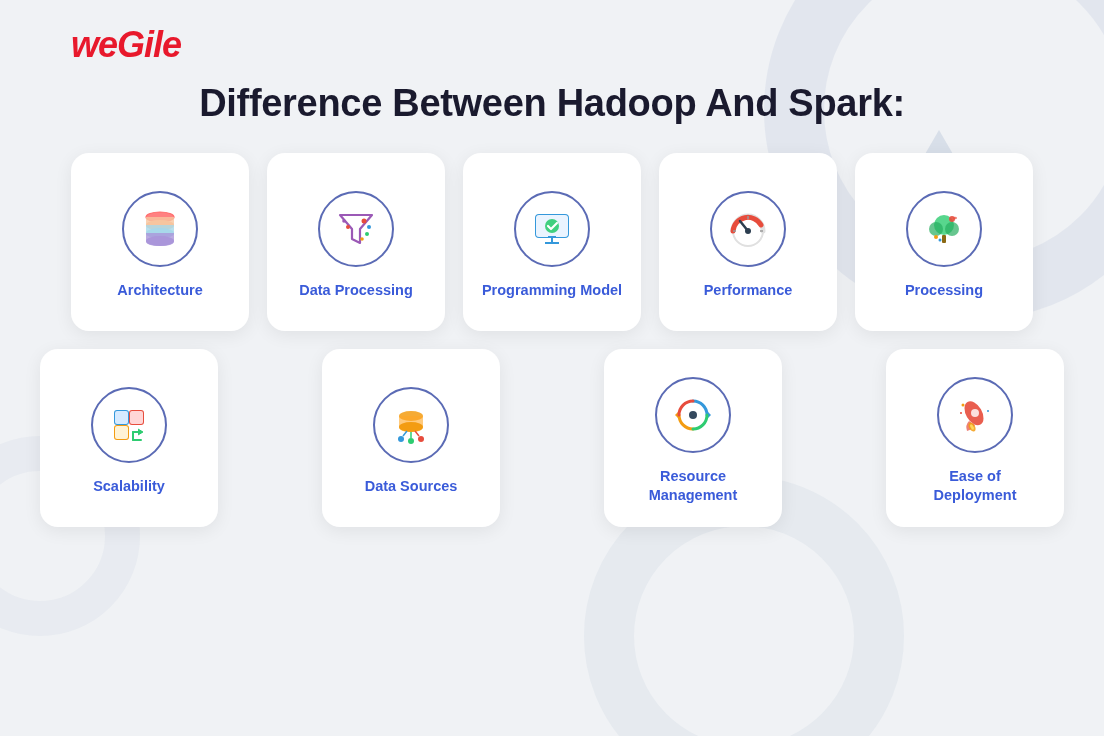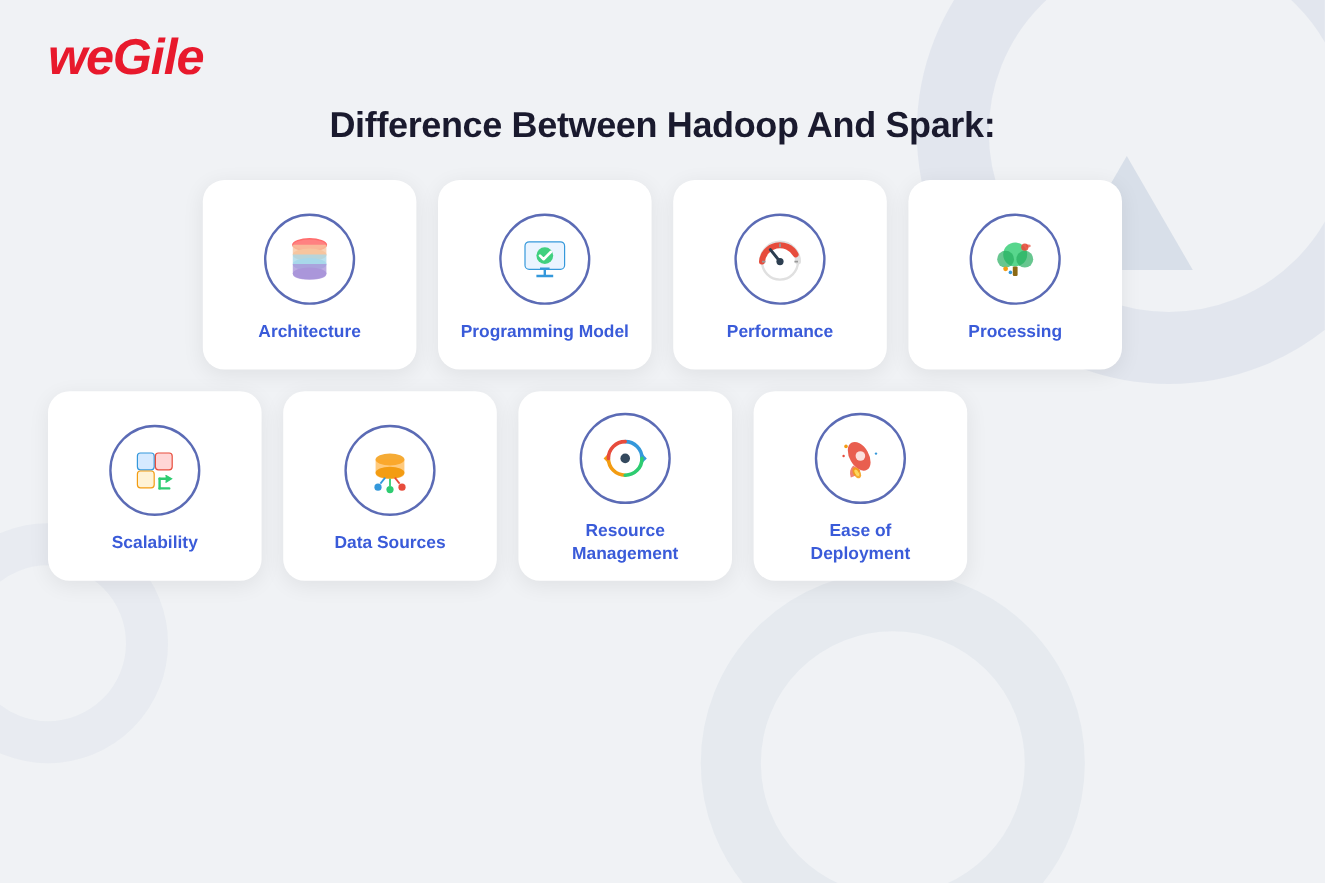--- a/index.html
+++ b/index.html
@@ -60,59 +60,60 @@
       padding: 24px 40px 20px 40px;
     }
 
     .logo {
       display: flex;
       align-items: center;
       margin-bottom: 16px;
     }
 
     .logo-text {
-      font-size: 42px;
+      font-size: 36px;
       font-weight: 900;
       color: #e8192c;
       letter-spacing: -1px;
       font-style: italic;
+      margin-left: 31px;
     }
 
     .page-title {
       text-align: center;
-      font-size: 30px;
+      font-size: 38px;
       font-weight: 800;
       color: #1a1a2e;
       margin-bottom: 28px;
       letter-spacing: -0.3px;
     }
 
     .grid-top {
       display: flex;
       justify-content: center;
       gap: 18px;
       margin-bottom: 18px;
     }
 
     .grid-bottom {
       display: flex;
-      justify-content: flex-start;
+      justify-content: space-between;
       gap: 18px;
     }
 
     .card {
       background: #ffffff;
       border-radius: 18px;
       display: flex;
       flex-direction: column;
       align-items: center;
       justify-content: center;
       padding: 28px 18px 22px 18px;
       width: 178px;
-      height: 158px;
+      height: 178px;
       box-shadow: 0 4px 18px rgba(0,0,0,0.07);
       transition: transform 0.2s;
     }
 
     .card-icon-circle {
       width: 76px;
       height: 76px;
       border-radius: 50%;
       border: 2.5px solid #5b6bb5;
       display: flex;
@@ -165,20 +166,35 @@
           <ellipse cx="22" cy="18" rx="14" ry="5" fill="#f7c59f"></ellipse>
           <path d="M8 18 L8 26 Q8 31 22 31 Q36 31 36 26 L36 18" fill="#a8d8ea" opacity="0.8"></path>
           <ellipse cx="22" cy="26" rx="14" ry="5" fill="#a8d8ea"></ellipse>
           <path d="M8 26 L8 34 Q8 39 22 39 Q36 39 36 34 L36 26" fill="#aa96da" opacity="0.8"></path>
           <ellipse cx="22" cy="34" rx="14" ry="5" fill="#aa96da"></ellipse>
         </svg>
       </div>
       <span class="card-label">Architecture</span>
     </div>
 
+    <div class="card">
+      <div class="card-icon-circle">
+        <svg width="44" height="44" viewBox="0 0 44 44">
+
+          <path d="M6 8 L38 8 L26 22 L26 36 L18 32 L18 22 Z" fill="none" stroke="#9b59b6" stroke-width="2.2" stroke-linejoin="round"></path>
+          <circle cx="30" cy="14" r="2.5" fill="#e74c3c"></circle>
+          <circle cx="35" cy="20" r="2" fill="#3498db"></circle>
+          <circle cx="33" cy="27" r="2" fill="#2ecc71"></circle>
+          <circle cx="28" cy="32" r="1.8" fill="#f39c12"></circle>
+          <circle cx="10" cy="14" r="1.8" fill="#9b59b6"></circle>
+          <circle cx="14" cy="20" r="2" fill="#e74c3c"></circle>
+        </svg>
+      </div>
+      <span class="card-label">Data Processing</span>
+    </div>
 
     <div class="card">
       <div class="card-icon-circle">
         <svg width="44" height="44" viewBox="0 0 44 44">
 
           <rect x="6" y="8" width="32" height="22" rx="3" ry="3" fill="none" stroke="#3498db" stroke-width="2"></rect>
           <rect x="6" y="8" width="32" height="22" rx="3" ry="3" fill="#eaf4ff"></rect>
           <line x1="18" y1="30" x2="26" y2="30" stroke="#3498db" stroke-width="2"></line>
           <line x1="22" y1="30" x2="22" y2="36" stroke="#3498db" stroke-width="2"></line>
           <line x1="15" y1="36" x2="29" y2="36" stroke="#3498db" stroke-width="2"></line>

